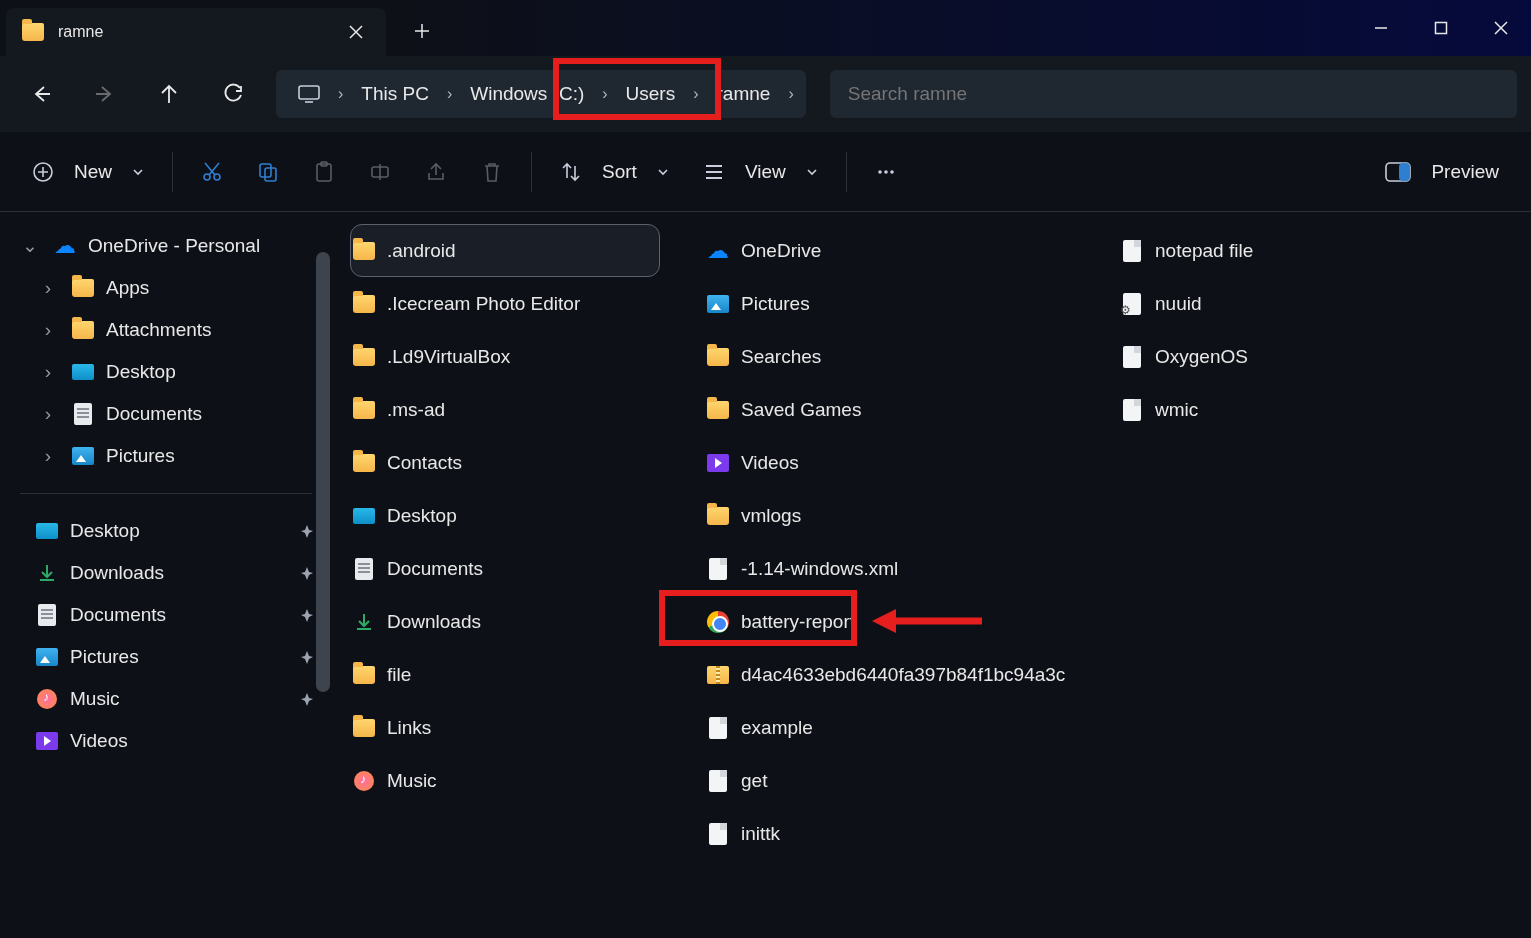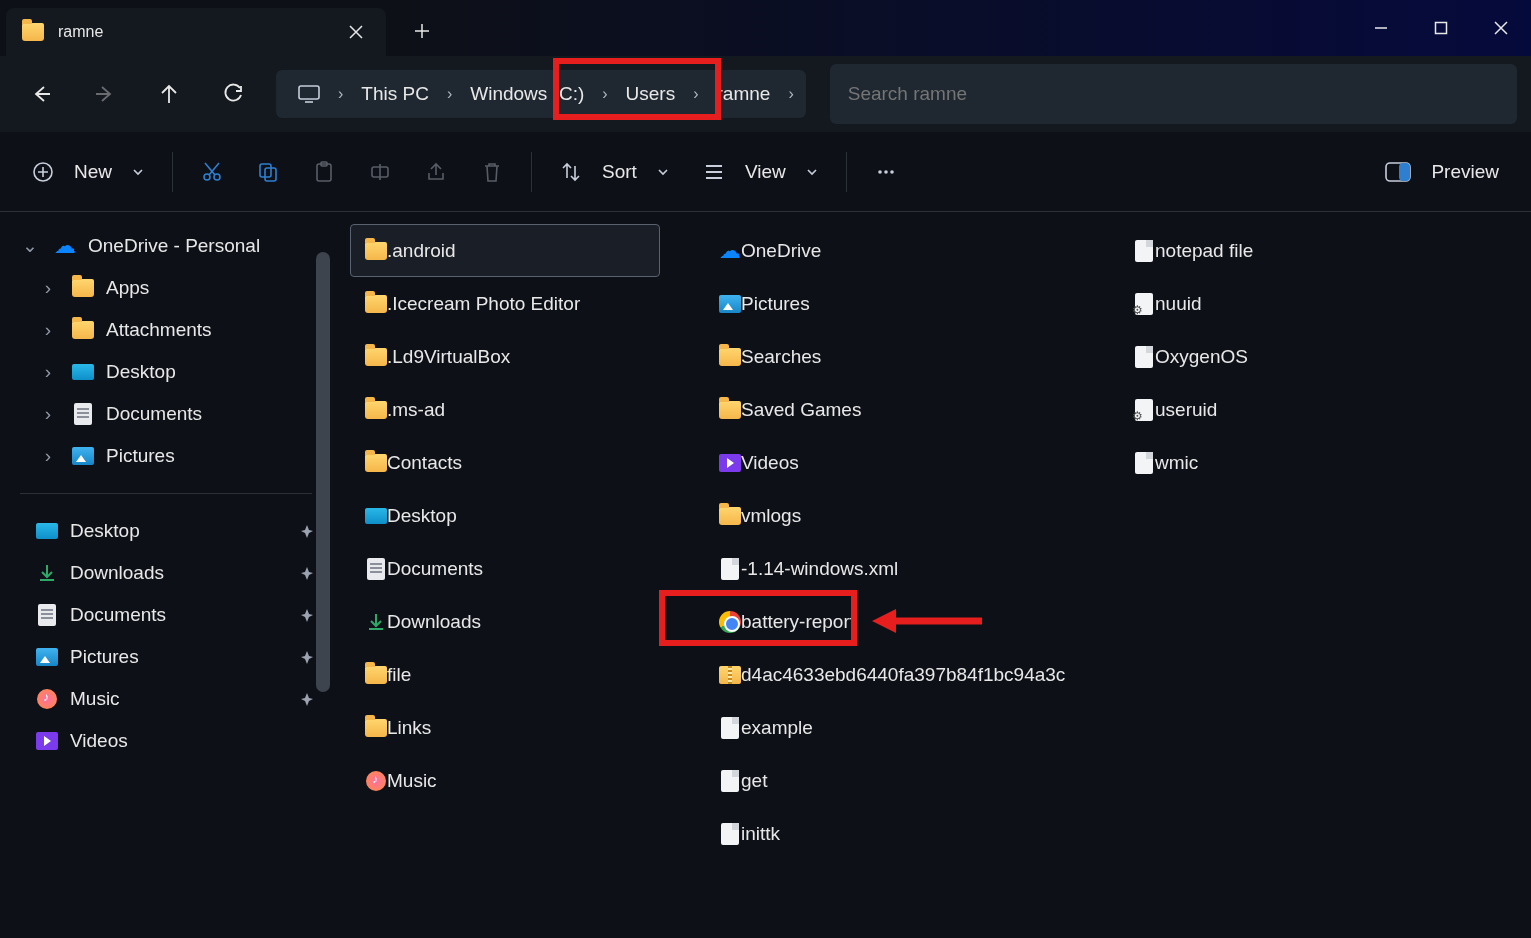--- a/index.html
+++ b/index.html
@@ -13,21 +13,21 @@
   .new-tab { width: 40px; height: 40px; display: flex; align-items: center; justify-content: center; margin-left: 16px; margin-top: 6px; }
   .win-controls { margin-left: auto; display: flex; }
   .win-btn { width: 60px; height: 48px; display: flex; align-items: center; justify-content: center; }
   
   
   .navbar { height: 76px; background: #14181f; display: flex; align-items: center; padding: 0 14px; gap: 10px; }
   .nav-btn { width: 54px; height: 44px; display: flex; align-items: center; justify-content: center; border-radius: 6px; }
   .addrbar { display: flex; align-items: center; background: #1f2731; border-radius: 6px; height: 48px; padding: 0 8px; flex: 0 0 auto; margin-left: 6px; }
   .crumb { display: flex; align-items: center; padding: 0 14px; height: 48px; font-size: 19px; }
   .crumb-sep { color: #b0b6c0; display: flex; align-items: center; padding: 0 4px; }
-  .searchbox { margin-left: 14px; background: #1f2731; border-radius: 6px; height: 60px; display: flex; align-items: center; padding: 0 18px; flex: 1; }
+  .searchbox { margin-left: 14px; background: #1f2731; border-radius: 6px; height: 48px; display: flex; align-items: center; padding: 0 18px; flex: 1; }
   .searchbox input { background: transparent; border: none; outline: none; color: #b9c4d4; font-size: 19px; width: 100%; }
   
   
   .toolbar { height: 80px; background: #0d1017; border-bottom: 1px solid #2c3138; display: flex; align-items: center; padding: 0 18px; gap: 6px; }
   .tb-item { display: flex; align-items: center; gap: 20px; padding: 8px 14px; border-radius: 6px; font-size: 19px; }
   .tb-sep { width: 1px; height: 40px; background: #2c3138; margin: 0 8px; }
   .tb-spacer { flex: 1; }
   
   
   .main { display: flex; height: calc(938px - 56px - 76px - 80px); }
@@ -35,21 +35,21 @@
   .side-scrollbar { position: absolute; right: 2px; top: 40px; width: 14px; height: 440px; background: #3e444d; border-radius: 7px; }
   .tree-item { display: flex; align-items: center; gap: 12px; padding: 10px 8px; font-size: 19px; border-radius: 4px; }
   .tree-chev { width: 24px; display: flex; justify-content: center; color: #9098a6; }
   .tree-hr { border: none; border-top: 1px solid #2c3138; margin: 16px 10px; }
   .pin { margin-left: auto; color: #9ba3b0; }
   .tree-child { padding-left: 26px; }
   
   .files { flex: 1; padding: 12px 18px; display: flex; flex-direction: column; flex-wrap: wrap; align-content: flex-start; gap: 0; position: relative; }
   .file-col { display: flex; flex-direction: column; gap: 0; width: 310px; margin-right: 20px; }
   .files-row { display: flex; gap: 24px; }
-  .file-item { display: flex; align-items: center; padding: 12px 14px; font-size: 19px; border-radius: 4px; border: 1px solid transparent; height: 53px; }
+  .file-item { display: flex; align-items: center; gap: 12px; padding: 12px 2px; font-size: 19px; border-radius: 12px; border: 1px solid transparent; height: 53px; }
   .file-item.selected { border: 1px solid #5a6270; background: #1a1f27; }
   
   
   .ico { width: 22px; height: 22px; display: inline-flex; align-items: center; justify-content: center; flex-shrink: 0; }
   .ico-folder { display: inline-block; width: 22px; height: 18px; background: linear-gradient(#ffd66e, #f5b64a); border-radius: 2px 2px 3px 3px; position: relative; }
   .ico-folder::before { content: ""; position: absolute; top: -4px; left: 0; width: 10px; height: 5px; background: #f5b64a; border-radius: 2px 2px 0 0; }
   .ico-desktop { display: inline-block; width: 22px; height: 16px; background: linear-gradient(#29b8e8, #0e8fc9); border-radius: 2px; }
   .ico-docpage { display: inline-block; width: 18px; height: 22px; background: #e8eaed; border-radius: 2px; position: relative; }
   .ico-docpage::after { content:""; position:absolute; left:3px; top:5px; width:12px; height:2px; background:#8a8f99; box-shadow: 0 4px 0 #8a8f99, 0 8px 0 #8a8f99; }
   .ico-pic { display: inline-block; width: 22px; height: 18px; background: linear-gradient(#3fb3ef,#1786c8); border-radius: 2px; position: relative; }
@@ -524,26 +524,20 @@
             <span>nuuid</span>
           </div>
           <div class="file-item">
             <span class="ico">
               <span class="ico-file"></span>
             </span>
             <span>OxygenOS</span>
           </div>
           <div class="file-item">
             <span class="ico">
-              <span class="ico-gear"></span>
-            </span>
-            <span>useruid</span>
-          </div>
-          <div class="file-item">
-            <span class="ico">
               <span class="ico-file"></span>
             </span>
             <span>wmic</span>
           </div>
         </div>
     </div>
 
     <div class="redbox" style="left:327px; top:378px; width:198px; height:56px;"></div>
     <svg class="arrow" style="left:540px; top:394px;" width="110" height="30" viewBox="0 0 110 30">
       <line x1="110" y1="15" x2="20" y2="15" stroke="#e61e1e" stroke-width="7"></line>

